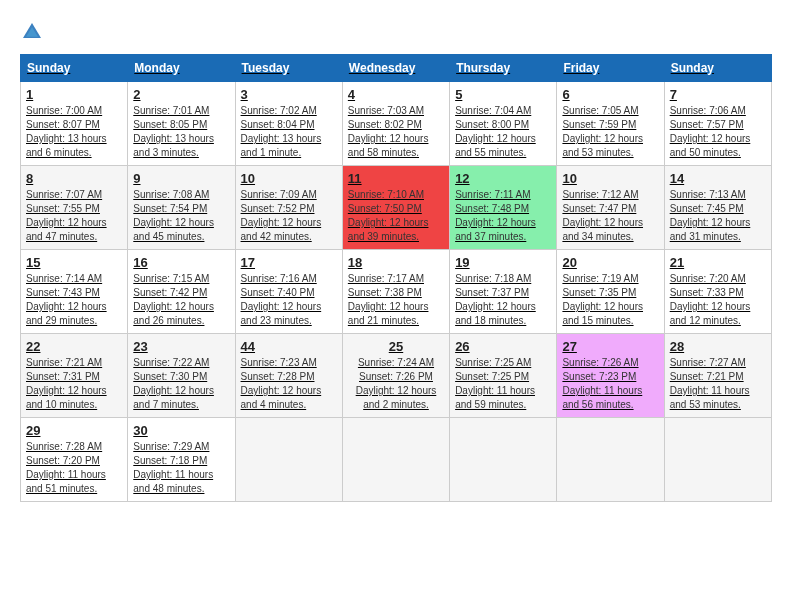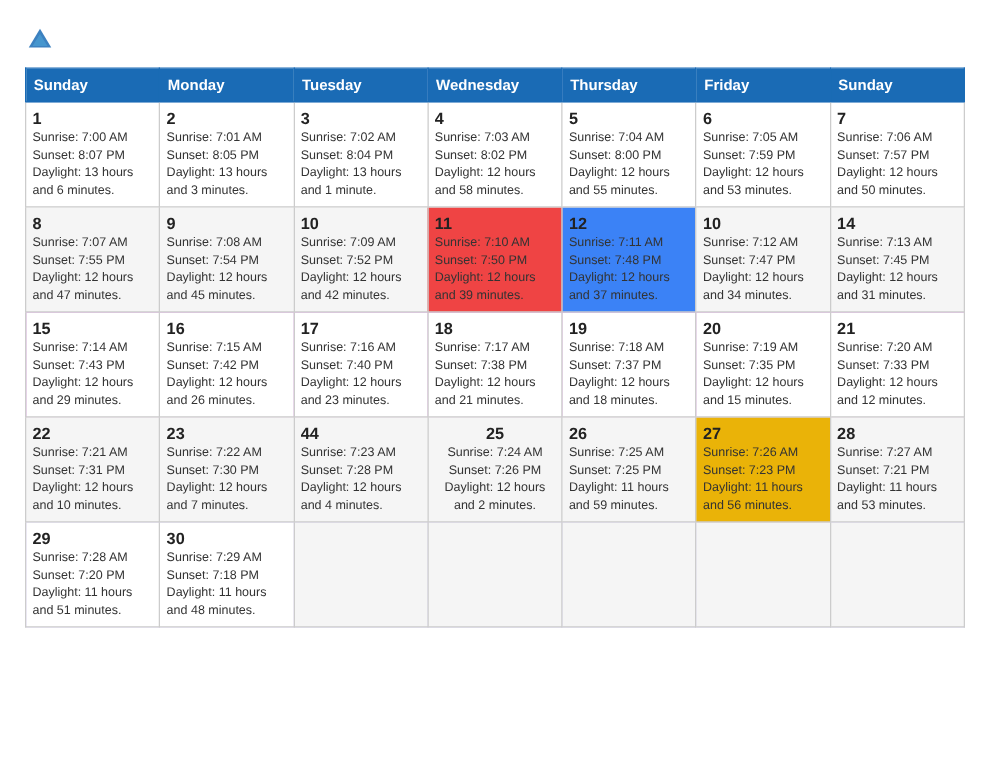--- a/index.html
+++ b/index.html
@@ -43,20 +43,21 @@
       color: #333;
     }
     .subtitle {
       font-size: 14px;
       color: #555;
     }
     .calendar {
       width: 100%;
       border-collapse: collapse;
       font-size: 10.5px;
+      text-decoration: underline;
     }
     .calendar th {
       background-color: #1a6bb5;
       color: #fff;
       text-align: left;
       padding: 6px 6px;
       font-size: 12px;
       border: 1px solid #1a6bb5;
     }
     .calendar td {
@@ -156,21 +157,21 @@
           <div class="day-info">Sunrise: 7:08 AM<br>Sunset: 7:54 PM<br>Daylight: 12 hours and 45 minutes.</div>
         </td>
         <td style="background: rgb(245, 245, 245);">
           <div class="day-num">10</div>
           <div class="day-info">Sunrise: 7:09 AM<br>Sunset: 7:52 PM<br>Daylight: 12 hours and 42 minutes.</div>
         </td>
         <td style="background: #ef4444;">
           <div class="day-num">11</div>
           <div class="day-info">Sunrise: 7:10 AM<br>Sunset: 7:50 PM<br>Daylight: 12 hours and 39 minutes.</div>
         </td>
-        <td style="background: #3b82f6;">
+        <td style="background: #86efac;">
           <div class="day-num">12</div>
           <div class="day-info">Sunrise: 7:11 AM<br>Sunset: 7:48 PM<br>Daylight: 12 hours and 37 minutes.</div>
         </td>
         <td style="background: rgb(245, 245, 245);">
           <div class="day-num">10</div>
           <div class="day-info">Sunrise: 7:12 AM<br>Sunset: 7:47 PM<br>Daylight: 12 hours and 34 minutes.</div>
         </td>
         <td style="background: rgb(245, 245, 245);">
           <div class="day-num">14</div>
           <div class="day-info">Sunrise: 7:13 AM<br>Sunset: 7:45 PM<br>Daylight: 12 hours and 31 minutes.</div>
@@ -220,21 +221,21 @@
           <div class="day-info">Sunrise: 7:23 AM<br>Sunset: 7:28 PM<br>Daylight: 12 hours and 4 minutes.</div>
         </td>
         <td style="background: rgb(245, 245, 245); text-align: center;">
           <div class="day-num">25</div>
           <div class="day-info">Sunrise: 7:24 AM<br>Sunset: 7:26 PM<br>Daylight: 12 hours and 2 minutes.</div>
         </td>
         <td style="background: rgb(245, 245, 245);">
           <div class="day-num">26</div>
           <div class="day-info">Sunrise: 7:25 AM<br>Sunset: 7:25 PM<br>Daylight: 11 hours and 59 minutes.</div>
         </td>
-        <td style="background: #eab308; margin-left: 39px;">
+        <td style="background: #f0abfc; margin-left: 39px;">
           <div class="day-num">27</div>
           <div class="day-info">Sunrise: 7:26 AM<br>Sunset: 7:23 PM<br>Daylight: 11 hours and 56 minutes.</div>
         </td>
         <td style="background: rgb(245, 245, 245);">
           <div class="day-num">28</div>
           <div class="day-info">Sunrise: 7:27 AM<br>Sunset: 7:21 PM<br>Daylight: 11 hours and 53 minutes.</div>
         </td>
       </tr>
       <tr style="background: #c4b5fd; padding-left: 35px;">
         <td>

